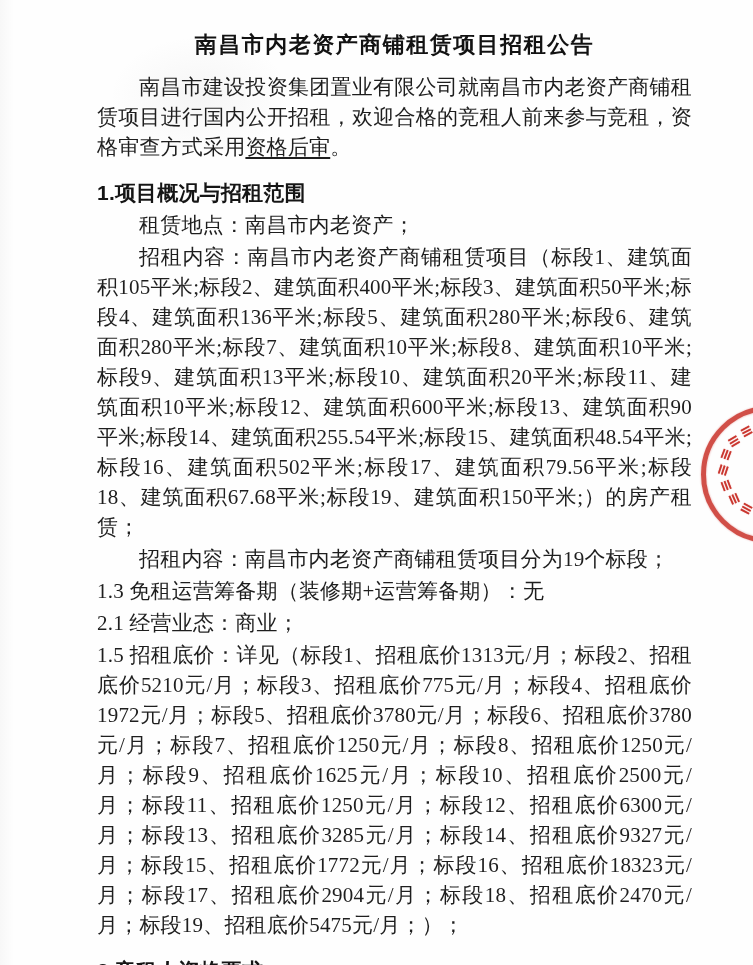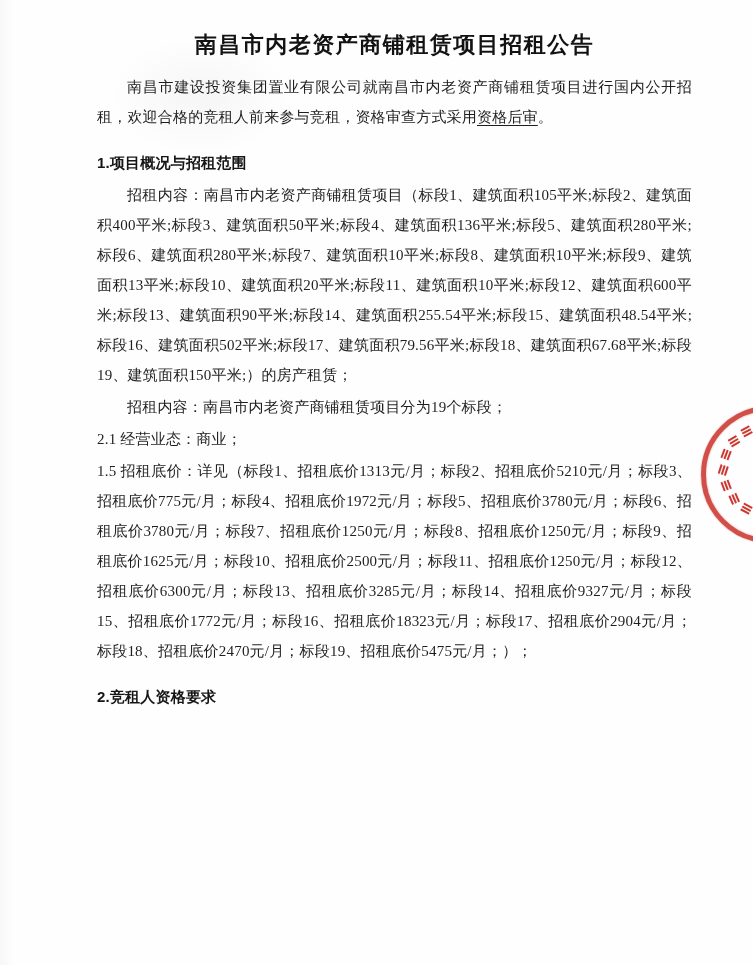--- a/index.html
+++ b/index.html
@@ -29,21 +29,21 @@
     font-family: "Liberation Sans", "DejaVu Sans", sans-serif;
     font-weight: 700;
     font-size: 22px;
     line-height: 30px;
     letter-spacing: 1.5px;
     text-align: center;
     color: #121212;
     margin: 6px 0 12px 0;
   }
   .para {
-    font-size: 15px;
+    font-size: 21px;
     line-height: 30px;
     letter-spacing: 0.2px;
     text-align: justify;
     margin: 2px 0;
     color: #1e1e1e;
   }
   .para.indent { text-indent: 2em; }
   .para.heading {
     font-family: "Liberation Sans", "DejaVu Sans", sans-serif;
     font-weight: 700;
@@ -105,22 +105,24 @@
   <div class="smudge-top-left"></div>
   <div class="smudge-left-edge"></div>
 
   <div class="content">
     <div class="doc-title">南昌市内老资产商铺租赁项目招租公告</div>
 
     <p class="para indent"><span>南昌市建设投资集团置业有限公司就南昌市内老资产商铺租赁项目进行国内公开招租，欢迎合格的竞租人前来参与竞租，资格审查方式采用</span><span class="underlined">资格后审</span><span>。</span></p>
 
     <div id="sections">
         <p class="para heading">1.项目概况与招租范围</p>
+        <p class="para indent">租赁地点：南昌市内老资产；</p>
         <p class="para indent">招租内容：南昌市内老资产商铺租赁项目（标段1、建筑面积105平米;标段2、建筑面积400平米;标段3、建筑面积50平米;标段4、建筑面积136平米;标段5、建筑面积280平米;标段6、建筑面积280平米;标段7、建筑面积10平米;标段8、建筑面积10平米;标段9、建筑面积13平米;标段10、建筑面积20平米;标段11、建筑面积10平米;标段12、建筑面积600平米;标段13、建筑面积90平米;标段14、建筑面积255.54平米;标段15、建筑面积48.54平米;标段16、建筑面积502平米;标段17、建筑面积79.56平米;标段18、建筑面积67.68平米;标段19、建筑面积150平米;）的房产租赁；</p>
         <p class="para indent">招租内容：南昌市内老资产商铺租赁项目分为19个标段；</p>
+        <p class="para">1.3 免租运营筹备期（装修期+运营筹备期）：无</p>
         <p class="para">2.1 经营业态：商业；</p>
         <p class="para">1.5 招租底价：详见（标段1、招租底价1313元/月；标段2、招租底价5210元/月；标段3、招租底价775元/月；标段4、招租底价1972元/月；标段5、招租底价3780元/月；标段6、招租底价3780元/月；标段7、招租底价1250元/月；标段8、招租底价1250元/月；标段9、招租底价1625元/月；标段10、招租底价2500元/月；标段11、招租底价1250元/月；标段12、招租底价6300元/月；标段13、招租底价3285元/月；标段14、招租底价9327元/月；标段15、招租底价1772元/月；标段16、招租底价18323元/月；标段17、招租底价2904元/月；标段18、招租底价2470元/月；标段19、招租底价5475元/月；）；</p>
         <p class="para heading">2.竞租人资格要求</p>
       </div>
   </div>
 
   <div class="seal" id="seal">
     <div class="seal-ring"></div>
   <span class="seal-glyph" style="transform: translate(-50%, -50%) rotate(118deg) translate(44px) rotate(90deg); color: rgb(198, 38, 30);">≡</span>
       <span class="seal-glyph" style="transform: translate(-50%, -50%) rotate(138.667deg) translate(44px) rotate(108deg); color: rgb(198, 38, 30);">≡</span>

